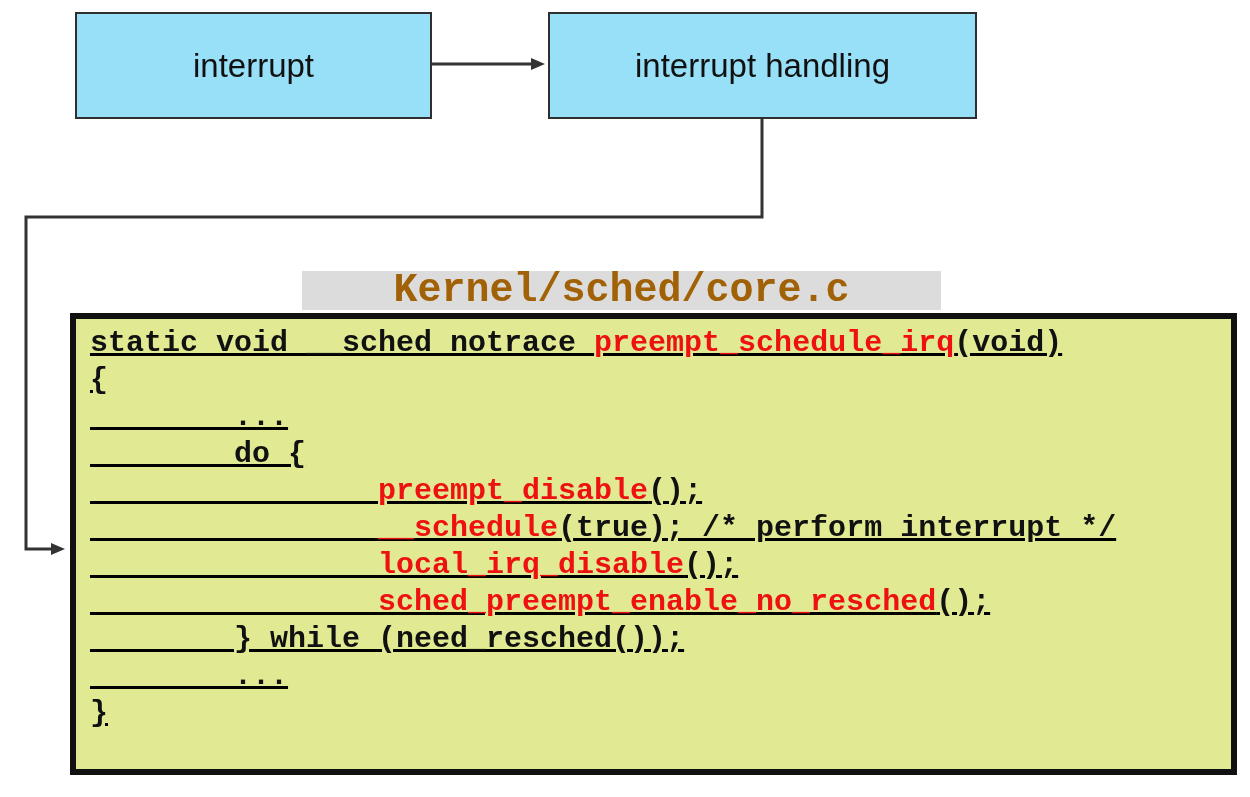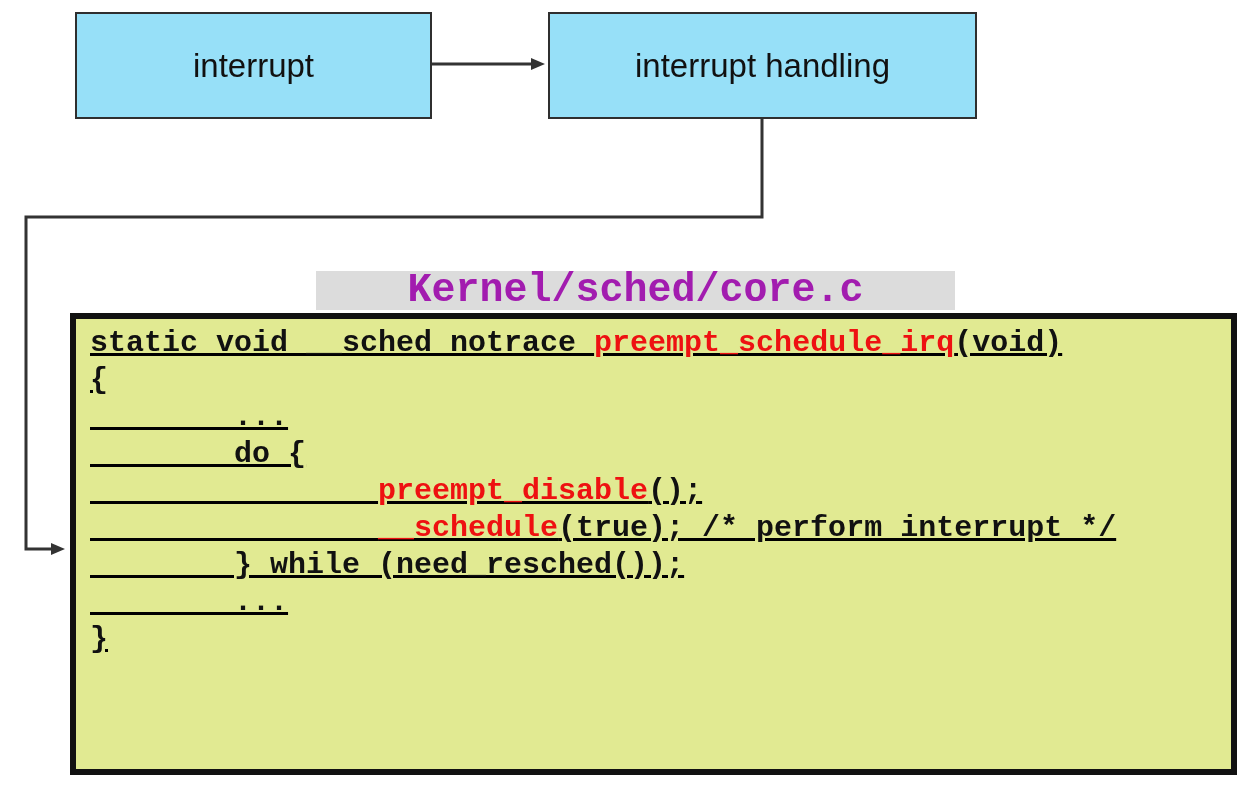--- a/index.html
+++ b/index.html
@@ -25,29 +25,29 @@
     align-items: center;
     justify-content: center;
     box-sizing: border-box;
     font-size: 33px;
     color: #111111;
   }
   .node-interrupt { left: 75px; top: 12px; width: 357px; height: 107px; }
   .node-handling  { left: 548px; top: 12px; width: 429px; height: 107px; }
   .file-label {
     position: absolute;
-    left: 316px; top: 271px; width: 639px; height: 39px;
+    left: 302px; top: 271px; width: 639px; height: 39px;
     background: #dcdcdc;
     display: flex;
     align-items: center;
     justify-content: center;
     font-family: "Liberation Mono", monospace;
     font-weight: bold;
     font-size: 40px;
-    color: #a21caf;
+    color: #a16207;
     line-height: 39px;
     white-space: pre;
   }
   .code-box {
     position: absolute;
     left: 70px; top: 313px; width: 1167px; height: 462px;
     background: #e1ea92;
     border: 6px solid #111111;
     box-sizing: border-box;
     padding: 6px 0 0 14px;
@@ -91,19 +91,21 @@
   <div class="file-label">Kernel/sched/core.c</div>
 
   <div class="code-box">
     <div id="code-lines">
         <div class="code-line"><span class="seg black">static void __sched notrace </span><span class="seg red">preempt_schedule_irq</span><span class="seg black">(void)</span></div>
         <div class="code-line"><span class="seg black">{</span></div>
         <div class="code-line"><span class="seg black">        ...</span></div>
         <div class="code-line"><span class="seg black">        do {</span></div>
         <div class="code-line"><span class="seg black">                </span><span class="seg red">preempt_disable</span><span class="seg black">();</span></div>
         <div class="code-line"><span class="seg black">                </span><span class="seg red">__schedule</span><span class="seg black">(true); /* perform interrupt */</span></div>
+        <div class="code-line"><span class="seg black">                </span><span class="seg red">local_irq_disable</span><span class="seg black">();</span></div>
+        <div class="code-line"><span class="seg black">                </span><span class="seg red">sched_preempt_enable_no_resched</span><span class="seg black">();</span></div>
         <div class="code-line"><span class="seg black">        } while (need_resched());</span></div>
         <div class="code-line"><span class="seg black">        ...</span></div>
         <div class="code-line"><span class="seg black">}</span></div>
       </div>
   </div>
 
 </div>
 
 </body></html>

